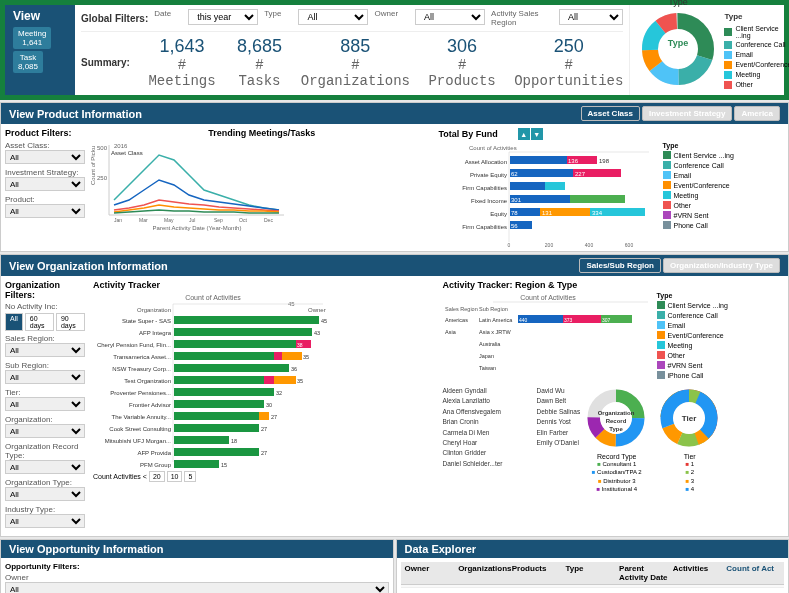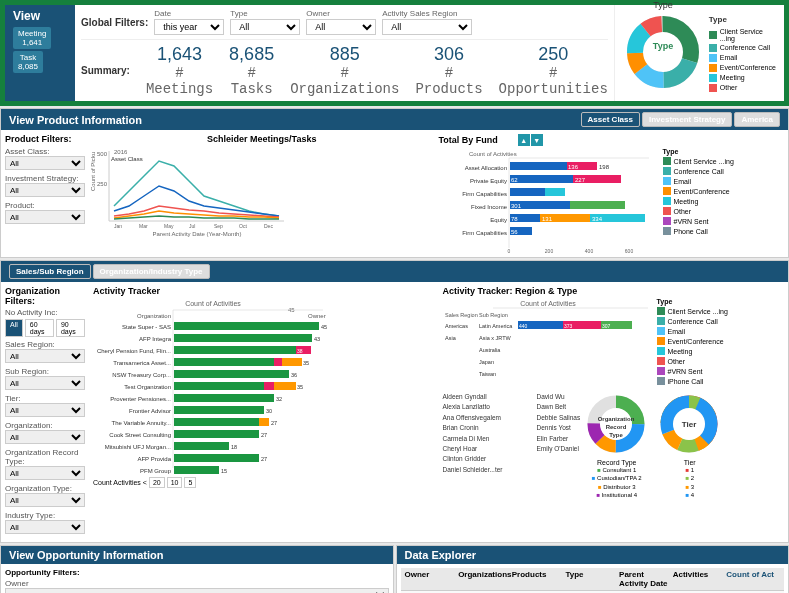--- a/index.html
+++ b/index.html
@@ -20,22 +20,22 @@
     }
 
     
     .top-section {
       background: white;
       border: 5px solid #15803d;
       margin-bottom: 2px;
     }
     .filter-item {
       display: flex;
-      flex-direction: column;
-      gap: 1px;
+      flex-direction: row;
+      gap: 17px;
     }
     .filter-label {
       font-size: 8px;
       color: #666;
     }
     .filter-select {
       border: 1px solid #ccc;
       padding: 1px 4px;
       font-size: 9px;
       background: white;
@@ -383,21 +383,21 @@
           <div class="filter-row-label">Investment Strategy:</div>
           <select style="width:100%;font-size:8px;height:14px;border:1px solid #ccc;"><option>All</option></select>
         </div>
         <div class="filter-row">
           <div class="filter-row-label">Product:</div>
           <select style="width:100%;font-size:8px;height:14px;border:1px solid #ccc;"><option>All</option></select>
         </div>
       </div>
 
       <div class="trending-chart">
-        <div class="chart-title">Schleider Meetings/Tasks</div>
+        <div class="chart-title">Trending Meetings/Tasks</div>
         <svg width="200" height="90" viewBox="0 0 200 90">
 
           <text x="6" y="45" font-size="6" fill="#666" transform="rotate(-90,6,45)">Count of Picku</text>
 
           <line x1="20" y1="5" x2="20" y2="75" stroke="#ccc" stroke-width="1"></line>
           <line x1="20" y1="75" x2="195" y2="75" stroke="#ccc" stroke-width="1"></line>
 
           <text x="18" y="10" font-size="6" fill="#666" text-anchor="end">500</text>
           <text x="18" y="40" font-size="6" fill="#666" text-anchor="end">250</text>
 
@@ -514,20 +514,21 @@
                 <span>Phone Call</span>
               </div>
           </div>
         </div>
       </div>
     </div>
   </div>
 
   <div class="org-section">
     <div class="section-header">
+      <span>View Organization Information</span>
       <div class="section-header-tabs">
         <div class="tab-btn active">Sales/Sub Region</div>
         <div class="tab-btn">Organization/Industry Type</div>
       </div>
     </div>
     <div class="org-content">
 
       <div class="org-filters">
         <div class="org-filters-title">Organization Filters:</div>
         <div style="font-size:8px; color:#555; margin-bottom:2px;">No Activity Inc:</div>

